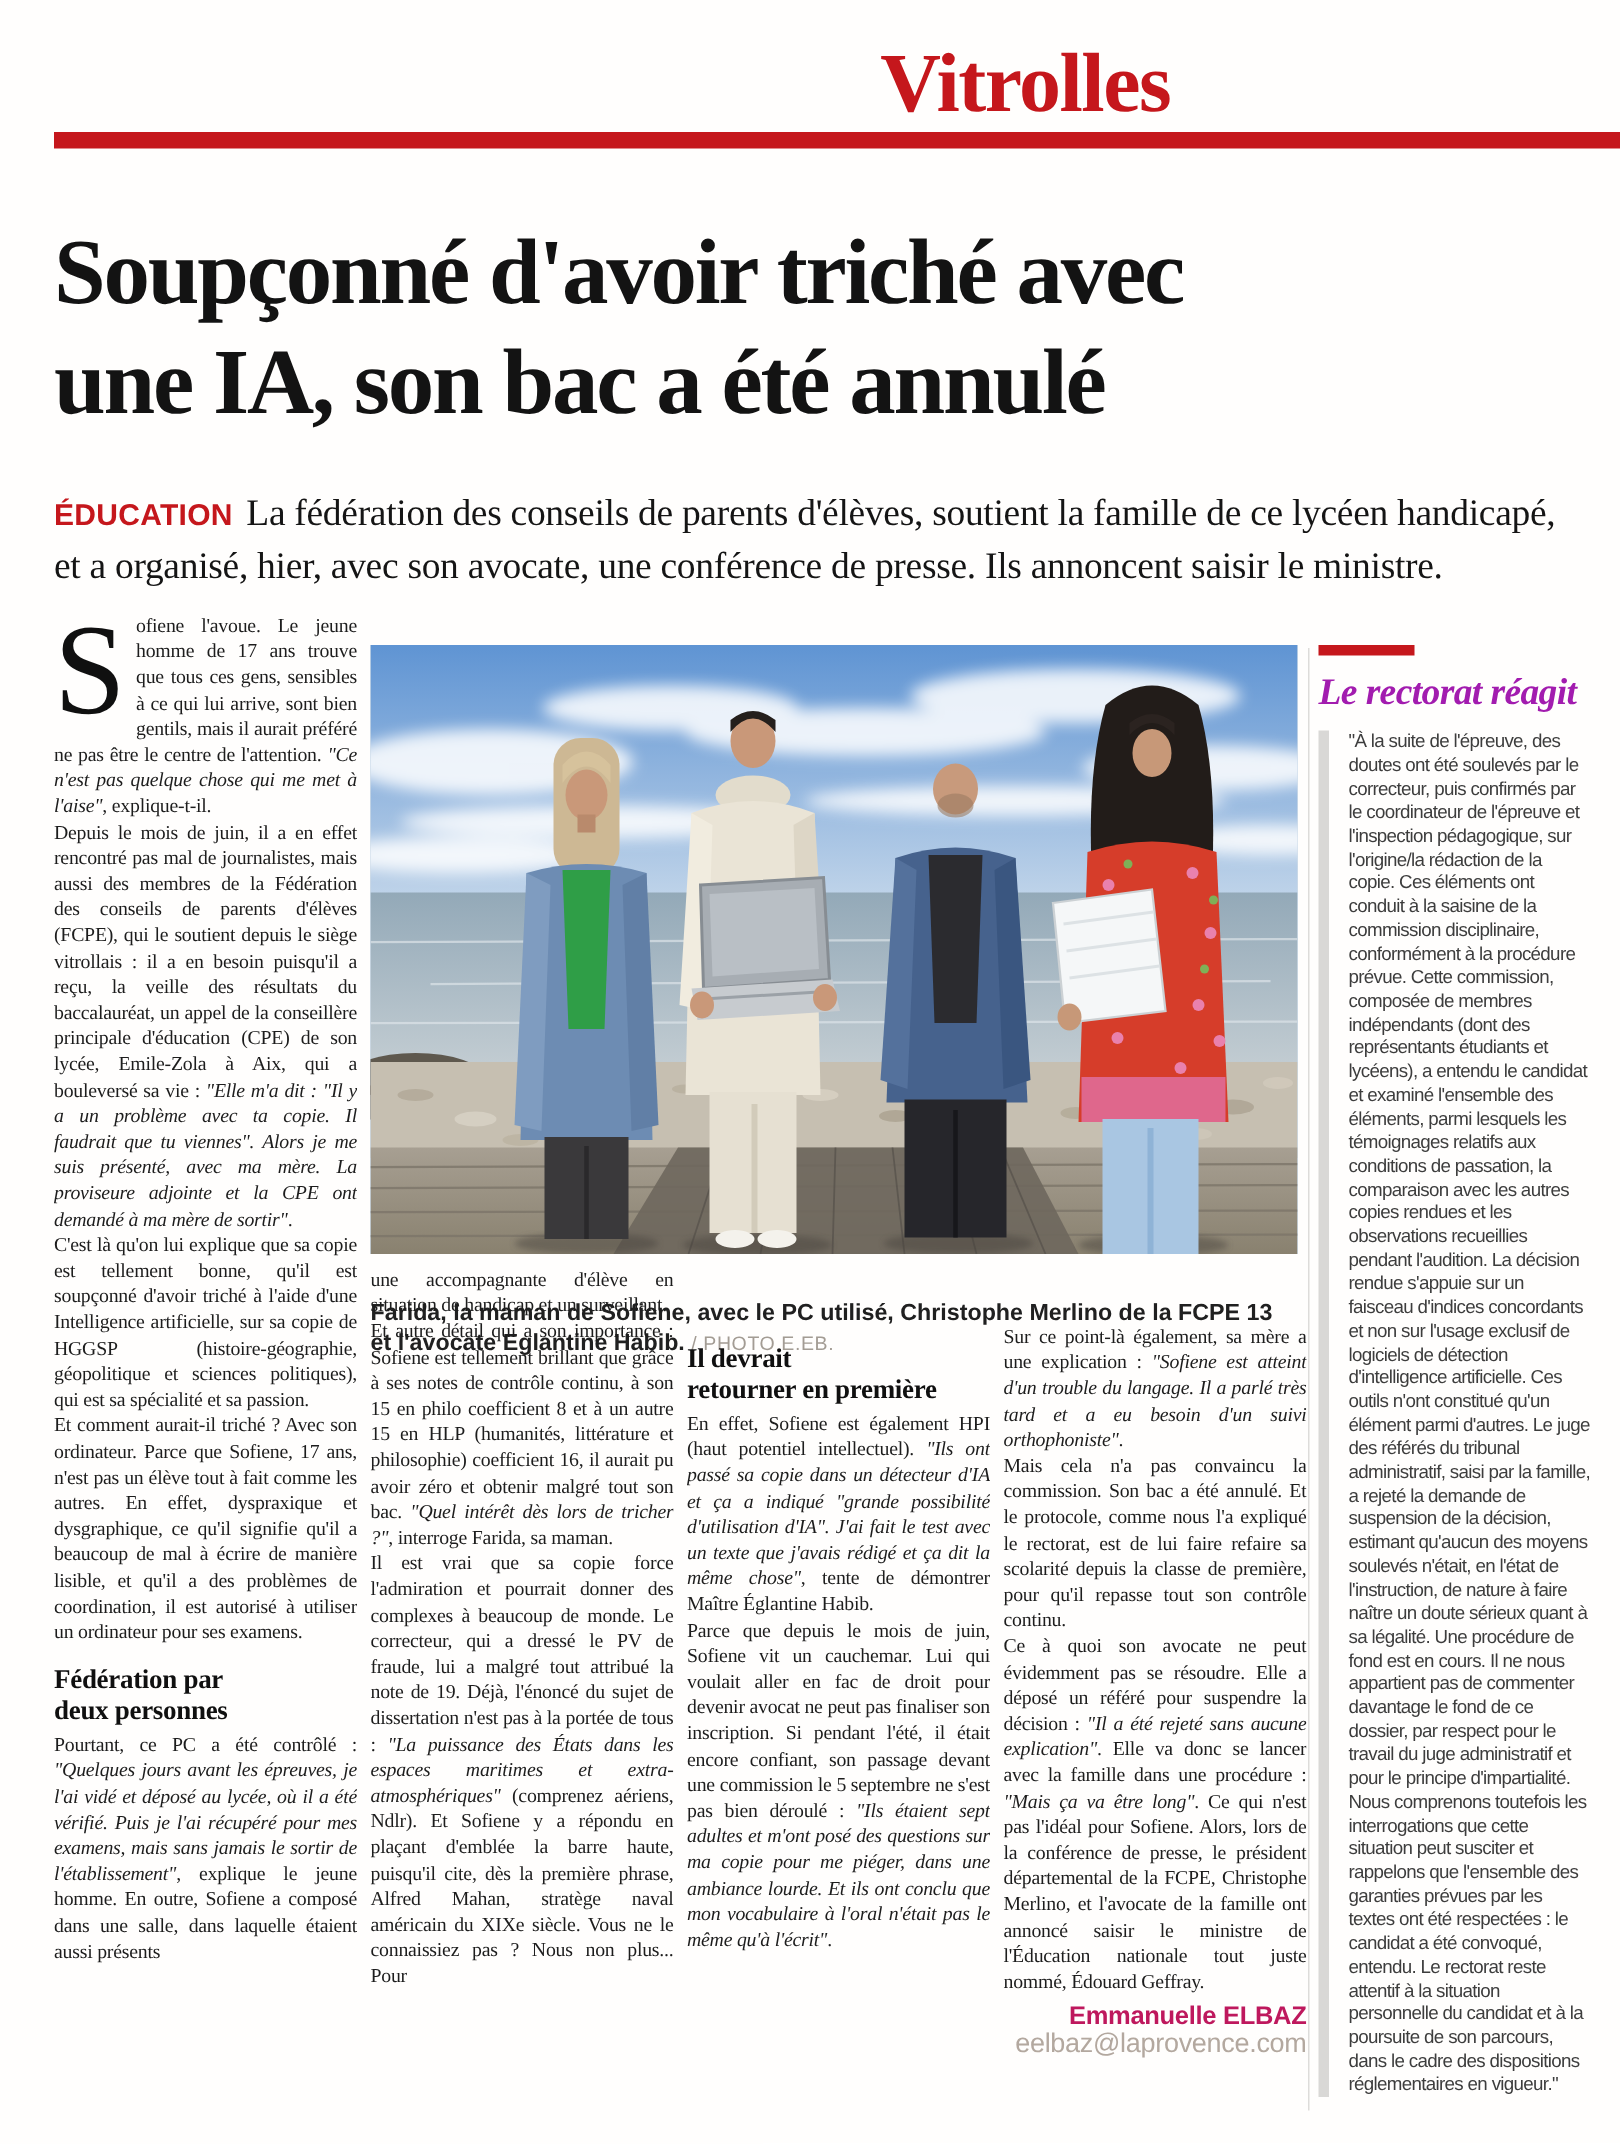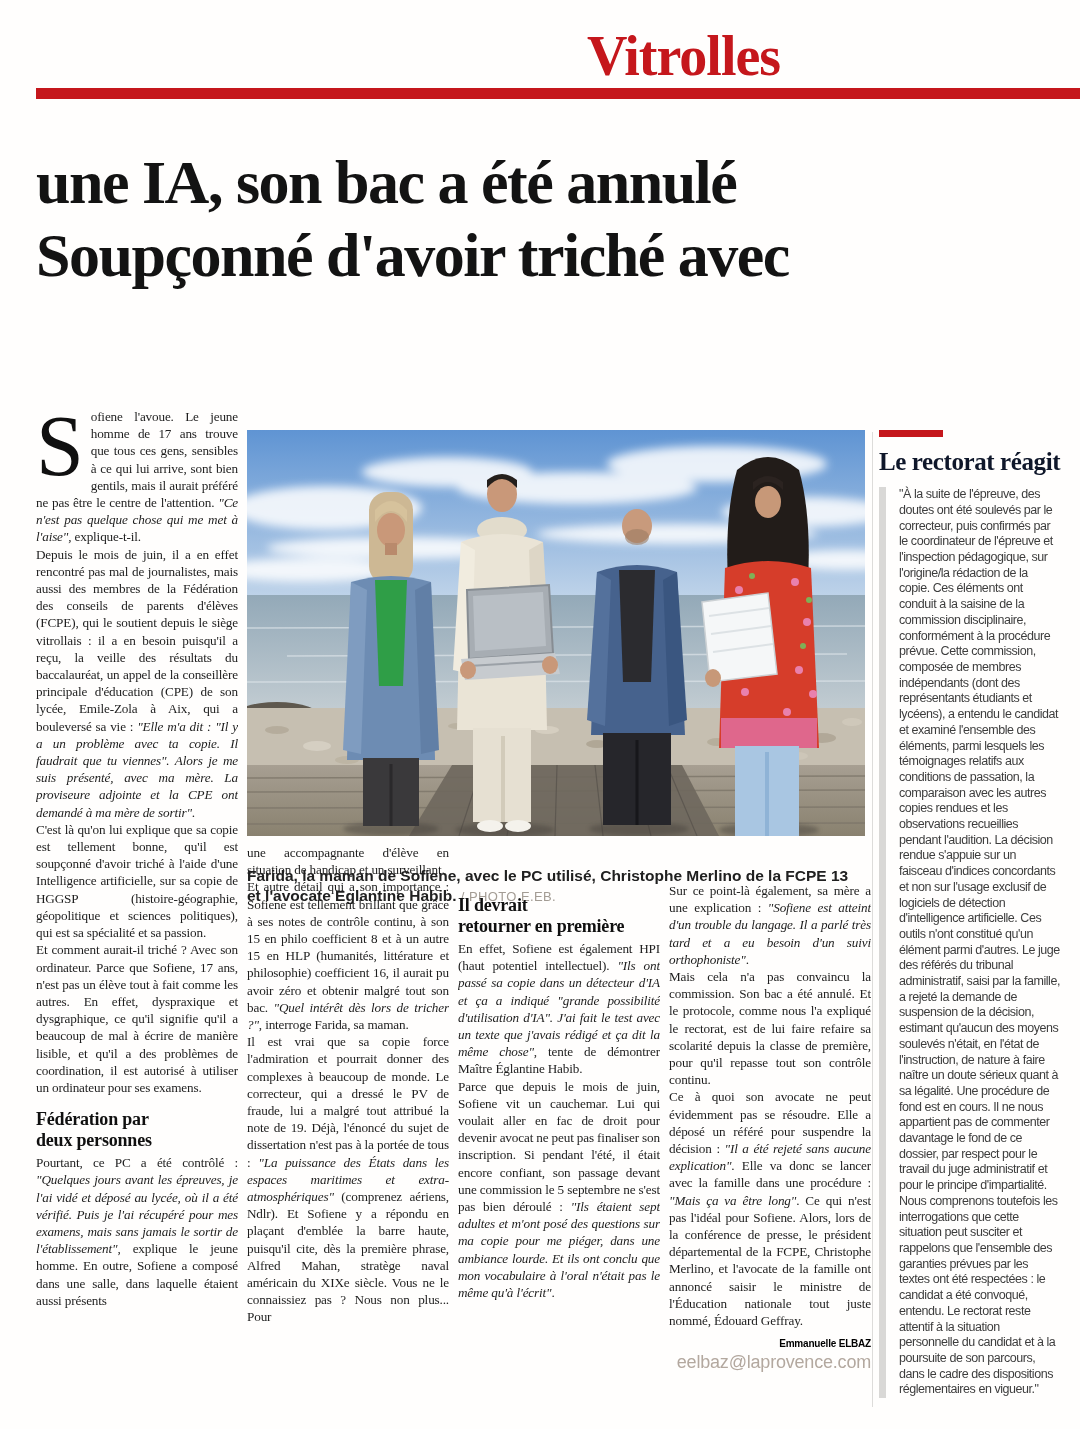--- a/index.html
+++ b/index.html
@@ -29,41 +29,44 @@
            letter-spacing:-0.2px;text-align:left;color:#101010;}
   .photo{position:absolute;left:247px;top:430px;width:618px;height:406px;margin:0;background:#9db7d2;}
   .photo svg{display:block;}
   .caption{position:absolute;left:247px;top:842px;width:618px;font-family:"Liberation Sans",sans-serif;
            font-weight:bold;font-size:15.5px;line-height:20px;color:#202020;text-align:left;margin-top:24px;}
   .credit{font-weight:normal;font-size:13px;color:#a39c94;letter-spacing:0.4px;}
   .divider-v{position:absolute;left:872px;top:432px;width:1px;height:975px;background:#dddcda;}
   .sidebar{position:absolute;left:879px;top:430px;width:182px;}
   .sidebar-bar{width:64px;height:7px;background:var(--accent);margin:0 0 10px;}
   .sidebar-title{margin:12px 0 12px;font-family:"Liberation Serif",serif;font-weight:bold;font-size:25px;
-           letter-spacing:-0.4px;color:#0f172a;line-height:1.05;}
+           letter-spacing:-0.4px;color:#a21caf;line-height:1.05;font-style:italic;}
   .sidebar-quote{border-left:7px solid #d9d8d6;padding-left:13px;font-family:"Liberation Sans",sans-serif;
            font-size:12.5px;line-height:15.7px;letter-spacing:-0.45px;color:#3d3d3d;text-align:left;}
   .byline{margin:6px 0 0;text-align:right;font-family:"Liberation Sans",sans-serif;font-weight:bold;
-           font-size:10px;letter-spacing:-0.2px;color:#000000;}
+           font-size:17px;letter-spacing:-0.2px;color:#be185d;}
   .byline-email{margin:2px 0 0;text-align:right;font-family:"Liberation Sans",sans-serif;font-size:18px;
            color:#b3a89f;letter-spacing:-0.2px;}
 </style>
 </head>
 <body>
 
 <div class="page">
 
   <h1 class="masthead">Vitrolles</h1>
   <div class="red-rule"></div>
 
   <h2 class="headline">
+    <span>Soupçonné d'avoir triché avec</span>
     <span>une IA, son bac a été annulé</span>
-    <span>Soupçonné d'avoir triché avec</span>
   </h2>
 
+  <p class="standfirst">
+    <span class="kicker">ÉDUCATION</span><span>La fédération des conseils de parents d'élèves, soutient la famille de ce lycéen handicapé, et a organisé, hier, avec son avocate, une conférence de presse. Ils annoncent saisir le ministre.</span>
+  </p>
 
   <section class="col col1">
     <p class="body-p"><span class="dropcap">S</span><span><span>ofiene l'avoue. Le jeune homme de 17 ans trouve que tous ces gens, sensibles à ce qui lui arrive, sont bien gentils, mais il aurait préféré ne pas être le centre de l'attention. </span><span class="it">"Ce n'est pas quelque chose qui me met à l'aise"</span><span>, explique-t-il.</span></span></p>
     <p class="body-p"><span><span>Depuis le mois de juin, il a en effet rencontré pas mal de journalistes, mais aussi des membres de la Fédération des conseils de parents d'élèves (FCPE), qui le soutient depuis le siège vitrollais : il a en besoin puisqu'il a reçu, la veille des résultats du baccalauréat, un appel de la conseillère principale d'éducation (CPE) de son lycée, Emile-Zola à Aix, qui a bouleversé sa vie : </span><span class="it">"Elle m'a dit : "Il y a un problème avec ta copie. Il faudrait que tu viennes". Alors je me suis présenté, avec ma mère. La proviseure adjointe et la CPE ont demandé à ma mère de sortir"</span><span>.</span></span></p>
     <p class="body-p"><span><span>C'est là qu'on lui explique que sa copie est tellement bonne, qu'il est soupçonné d'avoir triché à l'aide d'une Intelligence artificielle, sur sa copie de HGGSP (histoire-géographie, géopolitique et sciences politiques), qui est sa spécialité et sa passion.</span></span></p>
     <p class="body-p"><span><span>Et comment aurait-il triché ? Avec son ordinateur. Parce que Sofiene, 17 ans, n'est pas un élève tout à fait comme les autres. En effet, dyspraxique et dysgraphique, ce qu'il signifie qu'il a beaucoup de mal à écrire de manière lisible, et qu'il a des problèmes de coordination, il est autorisé à utiliser un ordinateur pour ses examens.</span></span></p>
     <h3 class="subhead">Fédération par
 deux personnes</h3>
     <p class="body-p"><span><span>Pourtant, ce PC a été contrôlé : </span><span class="it">"Quelques jours avant les épreuves, je l'ai vidé et déposé au lycée, où il a été vérifié. Puis je l'ai récupéré pour mes examens, mais sans jamais le sortir de l'établissement"</span><span>, explique le jeune homme. En outre, Sofiene a composé dans une salle, dans laquelle étaient aussi présents</span></span></p>
   </section>

